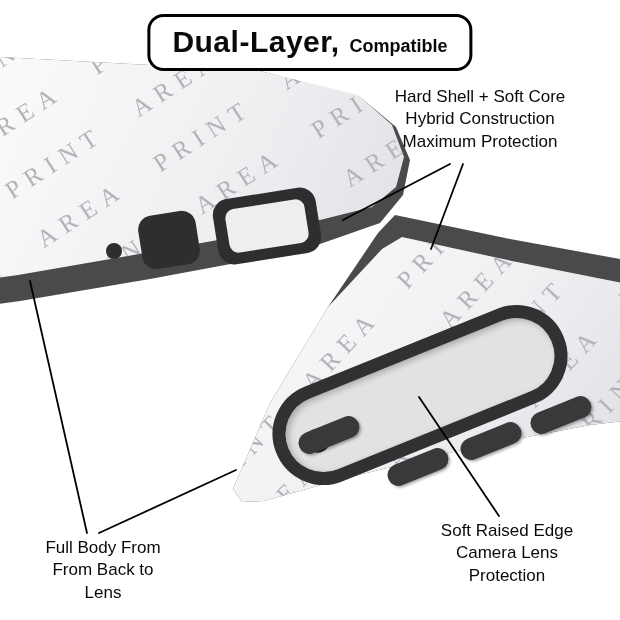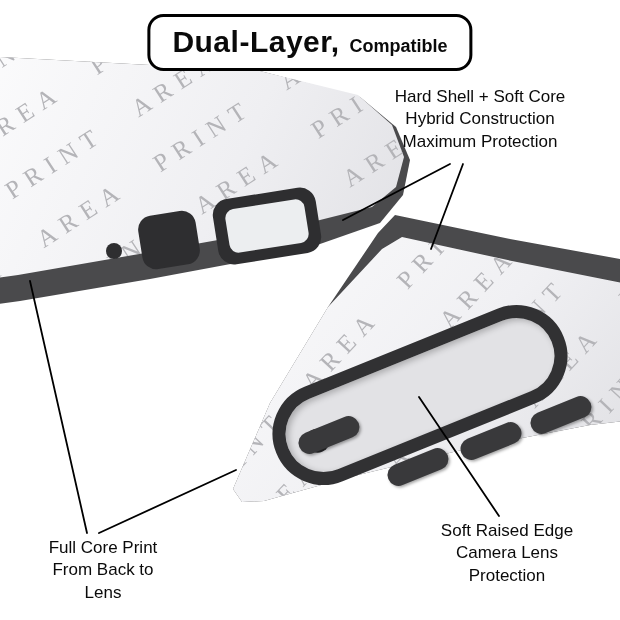--- a/index.html
+++ b/index.html
@@ -101,21 +101,21 @@
     <div class="btn btn4"></div>
   </div>
 
   <div class="note note-hybrid">
     <div>Hard Shell + Soft Core</div>
     <div>Hybrid Construction</div>
     <div>Maximum Protection</div>
   </div>
 
   <div class="note note-full">
-    <div>Full Core Print</div>
+    <div>Full Body From</div>
     <div>From Back to</div>
     <div>Lens</div>
   </div>
 
   <div class="note note-camera">
     <div>Soft Raised Edge</div>
     <div>Camera Lens</div>
     <div>Protection</div>
   </div>
 

